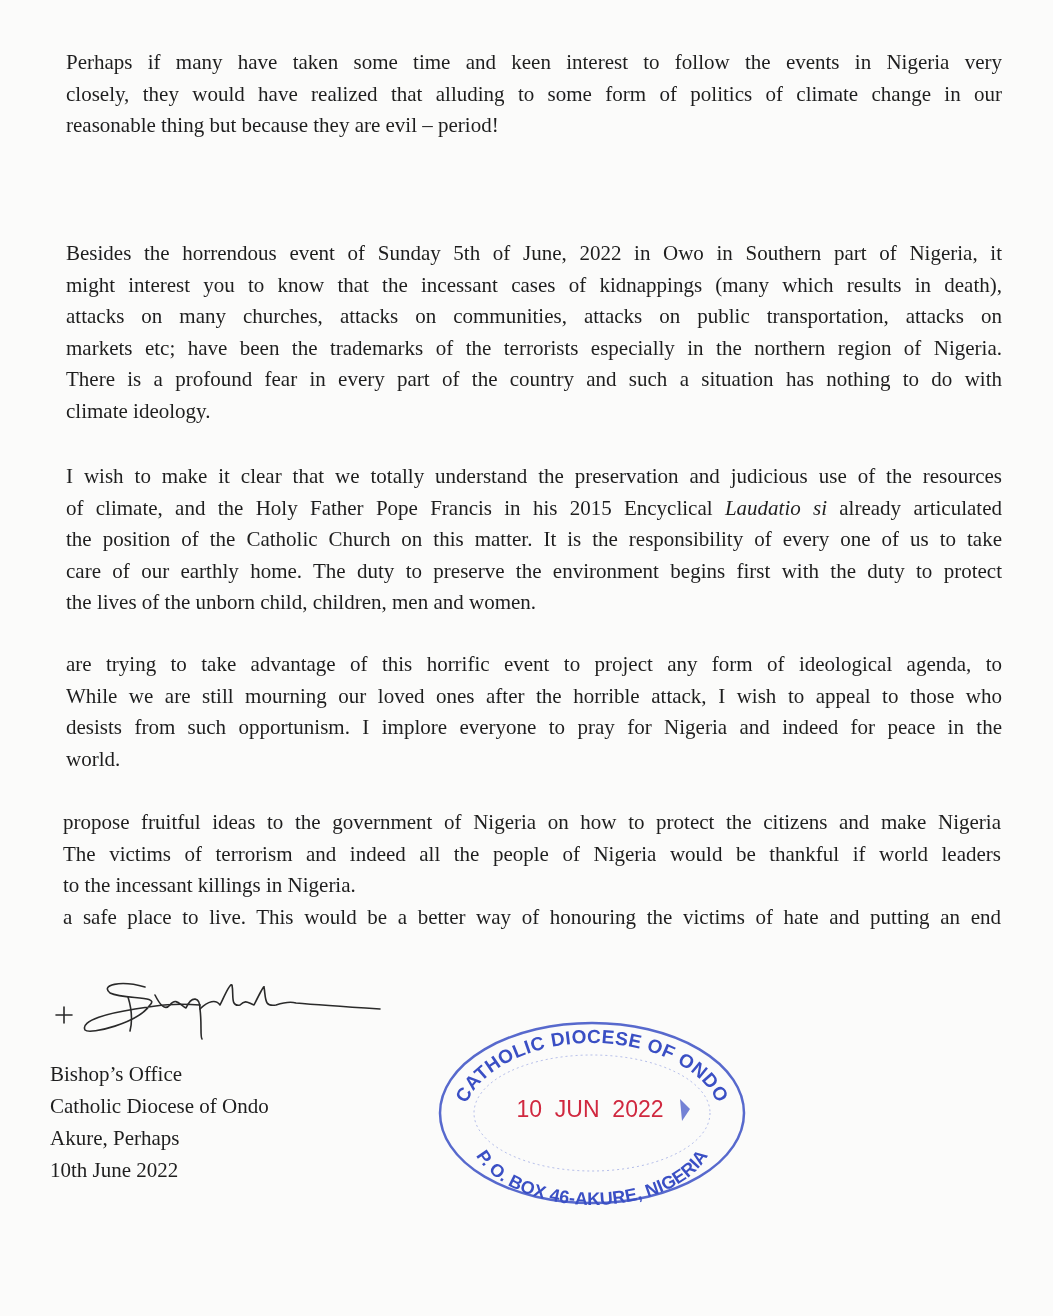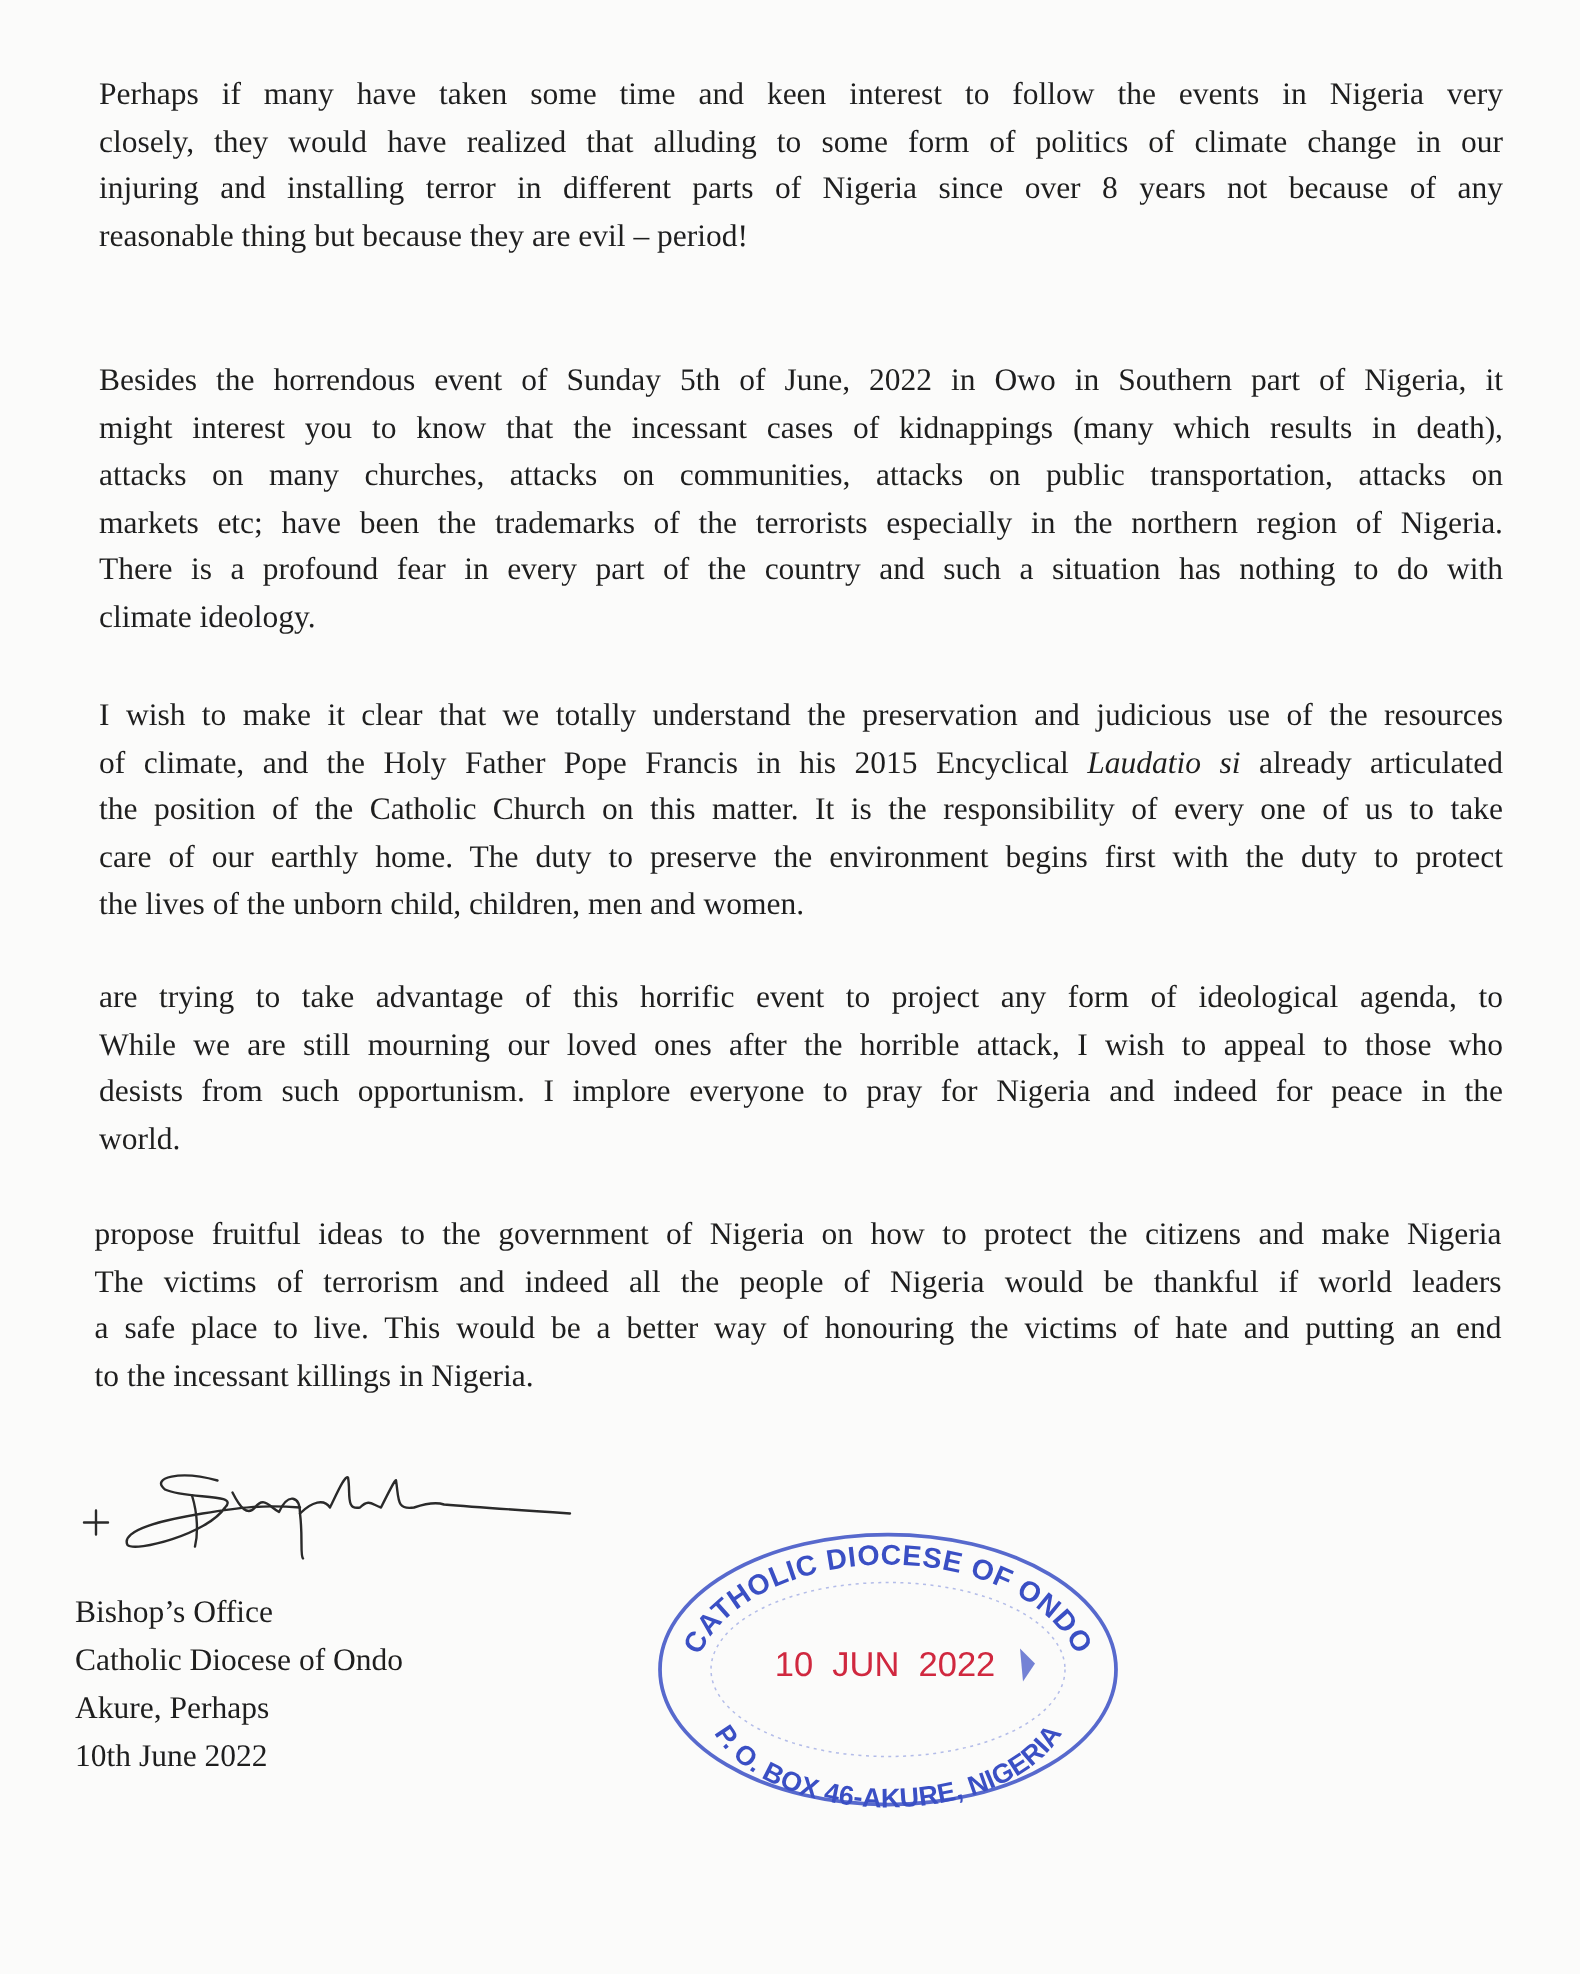--- a/index.html
+++ b/index.html
@@ -27,21 +27,20 @@
     .stamp { position: absolute; left: 432px; top: 1015px; width: 320px; height: 195px; }
   </style>
 </head>
 <body>
 
 <div class="page">
 
   <div class="para" style="top:47px;">
     <span class="line">Perhaps if many have taken some time and keen interest to follow the events in Nigeria very</span>
     <span class="line">closely, they would have realized that alluding to some form of politics of climate change in our</span>
-    <span class="line">injuring and installing terror in different parts of Nigeria since over 8 years not because of any</span>
     <span class="line last">reasonable thing but because they are evil – period!</span>
   </div>
 
   <div class="para" style="top:238px;">
     <span class="line">Besides the horrendous event of Sunday 5th of June, 2022 in Owo in Southern part of Nigeria, it</span>
     <span class="line">might interest you to know that the incessant cases of kidnappings (many which results in death),</span>
     <span class="line">attacks on many churches, attacks on communities, attacks on public transportation, attacks on</span>
     <span class="line">markets etc; have been the trademarks of the terrorists especially in the northern region of Nigeria.</span>
     <span class="line">There is a profound fear in every part of the country and such a situation has nothing to do with</span>
     <span class="line last">climate ideology.</span>
@@ -58,22 +57,22 @@
   <div class="para" style="top:649px;">
     <span class="line">are trying to take advantage of this horrific event to project any form of ideological agenda, to</span>
     <span class="line">While we are still mourning our loved ones after the horrible attack, I wish to appeal to those who</span>
     <span class="line">desists from such opportunism. I implore everyone to pray for Nigeria and indeed for peace in the</span>
     <span class="line last">world.</span>
   </div>
 
   <div class="para" style="top:807px; left:63px; width:938px;">
     <span class="line">propose fruitful ideas to the government of Nigeria on how to protect the citizens and make Nigeria</span>
     <span class="line">The victims of terrorism and indeed all the people of Nigeria would be thankful if world leaders</span>
+    <span class="line last">to the incessant killings in Nigeria.</span>
     <span class="line">a safe place to live. This would be a better way of honouring the victims of hate and putting an end</span>
-    <span class="line last">to the incessant killings in Nigeria.</span>
   </div>
 
   <svg class="signature" viewBox="0 0 340 70">
     <g fill="none" stroke="#2a2a2a" stroke-width="1.6" stroke-linecap="round" stroke-linejoin="round">
       <path d="M6 40 L22 40 M14 32 L14 48"></path>
       <path d="M95 12 C70 5, 50 10, 60 18 C75 25, 110 20, 100 30 C88 48, 40 60, 35 55 C30 45, 60 38, 85 34 C110 30, 125 28, 150 30"></path>
       <path d="M78 22 C82 35, 82 48, 80 56"></path>
       <path d="M105 20 C110 30, 115 36, 120 30 C126 22, 130 30, 136 33 C142 20, 150 22, 150 34 C152 50, 150 62, 152 64"></path>
       <path d="M150 34 C158 26, 166 24, 170 30 C174 22, 180 8, 182 10 C184 20, 180 32, 190 30 C196 24, 198 28, 204 30 C208 22, 214 10, 214 12 C216 24, 214 32, 226 30 C232 28, 240 26, 246 28 C270 30, 300 32, 330 34"></path>
     </g>

